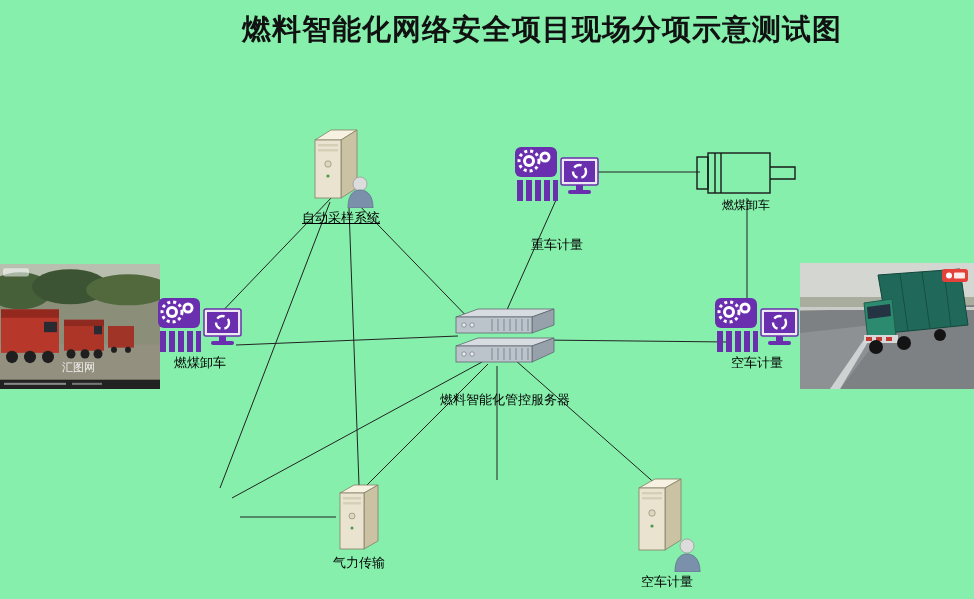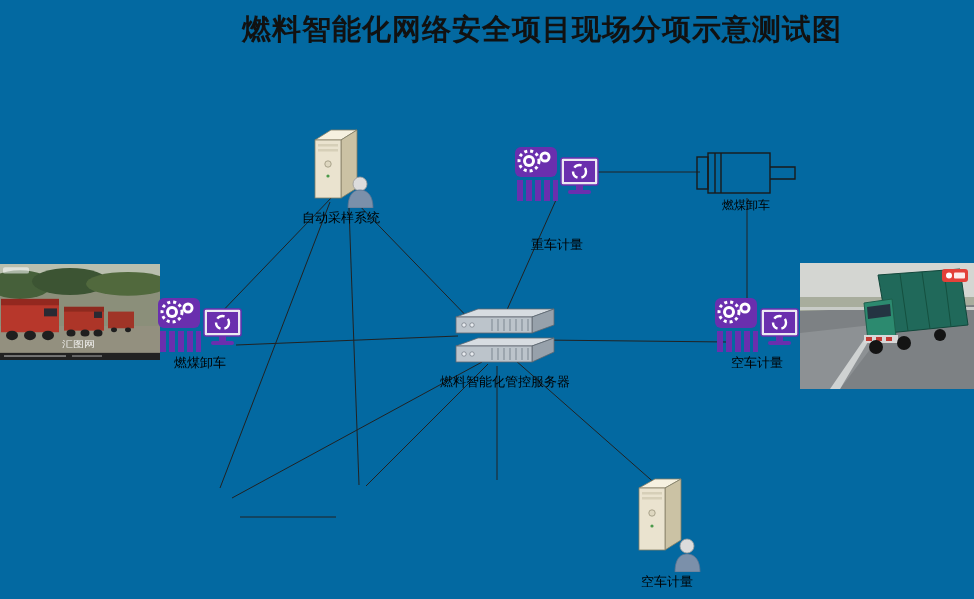--- a/index.html
+++ b/index.html
@@ -1,38 +1,38 @@
 <!DOCTYPE html>
 <html><head>
 <meta charset="utf-8">
 <style>
   html,body{margin:0;padding:0;background:#fff;}
-  #stage{position:relative;width:974px;height:599px;background:#0369a1;overflow:hidden;
+  #stage{position:relative;width:974px;height:599px;background:#86efac;overflow:hidden;
          font-family:"Liberation Sans",sans-serif;margin:0 auto;}
   .title{position:absolute;top:10px;left:110px;right:0;text-align:center;
          font-family:"Liberation Serif",serif;font-weight:bold;font-size:29px;
          letter-spacing:1px;color:#111;}
   svg.edges{position:absolute;left:0;top:0;width:974px;height:599px;}
   svg.edges line{stroke:#222;stroke-width:1;}
   .node{position:absolute;display:flex;flex-direction:column;align-items:center;gap:3px;}
   .node .lbl{font-size:13px;color:#000;white-space:nowrap;line-height:1.1;}
-  .n-sampling{left:302px;top:126px;}
+  .n-sampling{left:302px;top:126px;text-decoration:underline;}
   .n-heavy{left:514px;top:146px;gap:36px;}
   .n-unloading{left:696px;top:150px;}
   .n-unloading .lbl{font-size:12px;}
   .n-entry{left:157px;top:297px;}
   .n-server{left:440px;top:306px;}
-  .n-server .lbl{margin-top:4px;}
+  .n-server .lbl{margin-top:22px;}
   .n-empty{left:714px;top:297px;text-align:right;}
   .n-sampleprep{left:189px;top:481px;}
   .n-pneumatic{left:333px;top:481px;}
   .n-coaltest{left:459px;top:476px;}
   .n-storage{left:633px;top:476px;}
   .photo{position:absolute;}
-  .p-left{left:0;top:264px;width:160px;height:96px;}
+  .p-left{left:0;top:264px;width:160px;height:125px;}
   .p-right{left:800px;top:263px;width:174px;height:126px;}
   .photo svg{display:block;width:100%;height:100%;}
 </style>
 </head>
 <body>
 
 <div id="stage">
 
   <div class="title">燃料智能化网络安全项目现场分项示意测试图</div>
 
@@ -241,20 +241,32 @@
         <rect x="50" y="15" width="31" height="21" fill="#6a2fae"></rect>
         <circle cx="65.5" cy="25.5" r="6.5" fill="none" stroke="#ffffff" stroke-width="2.4" stroke-dasharray="8 4"></circle>
         <rect x="62" y="39" width="7" height="5" fill="#6a2fae"></rect>
         <rect x="54" y="44" width="23" height="4" rx="2" fill="#6a2fae"></rect>
       </g>
     </svg>
     <span class="lbl">空车计量</span>
   </div>
 
 
+  <div class="node n-pneumatic">
+    <svg width="50" height="72" viewBox="0 0 50 72" xmlns="http://www.w3.org/2000/svg">
+      <polygon points="6,12 20,4 44,4 30,12" fill="#f6f1e0" stroke="#857f66" stroke-width="0.8"></polygon>
+      <polygon points="30,12 44,4 44,60 30,68" fill="#cbc2a4" stroke="#857f66" stroke-width="0.8"></polygon>
+      <rect x="6" y="12" width="24" height="56" fill="#eae3cf" stroke="#857f66" stroke-width="0.8"></rect>
+      <rect x="9" y="16" width="18" height="2.5" fill="#d6cfb8"></rect>
+      <rect x="9" y="21" width="18" height="2.5" fill="#d6cfb8"></rect>
+      <circle cx="18" cy="35" r="3" fill="#ded7c0" stroke="#9a947c" stroke-width="0.8"></circle>
+      <circle cx="18" cy="47" r="1.5" fill="#4a9a4a"></circle>
+    </svg>
+    <span class="lbl">气力传输</span>
+  </div>
 
 
   <div class="node n-storage">
     <svg width="68" height="96" viewBox="0 0 68 96" xmlns="http://www.w3.org/2000/svg">
       <polygon points="6,12 22,3 48,3 32,12" fill="#f6f1e0" stroke="#857f66" stroke-width="0.8"></polygon>
       <polygon points="32,12 48,3 48,64 32,74" fill="#cbc2a4" stroke="#857f66" stroke-width="0.8"></polygon>
       <rect x="6" y="12" width="26" height="62" fill="#eae3cf" stroke="#857f66" stroke-width="0.8"></rect>
       <rect x="9" y="16" width="20" height="2.5" fill="#d6cfb8"></rect>
       <rect x="9" y="21" width="20" height="2.5" fill="#d6cfb8"></rect>
       <circle cx="19" cy="37" r="3.2" fill="#ded7c0" stroke="#9a947c" stroke-width="0.8"></circle>

